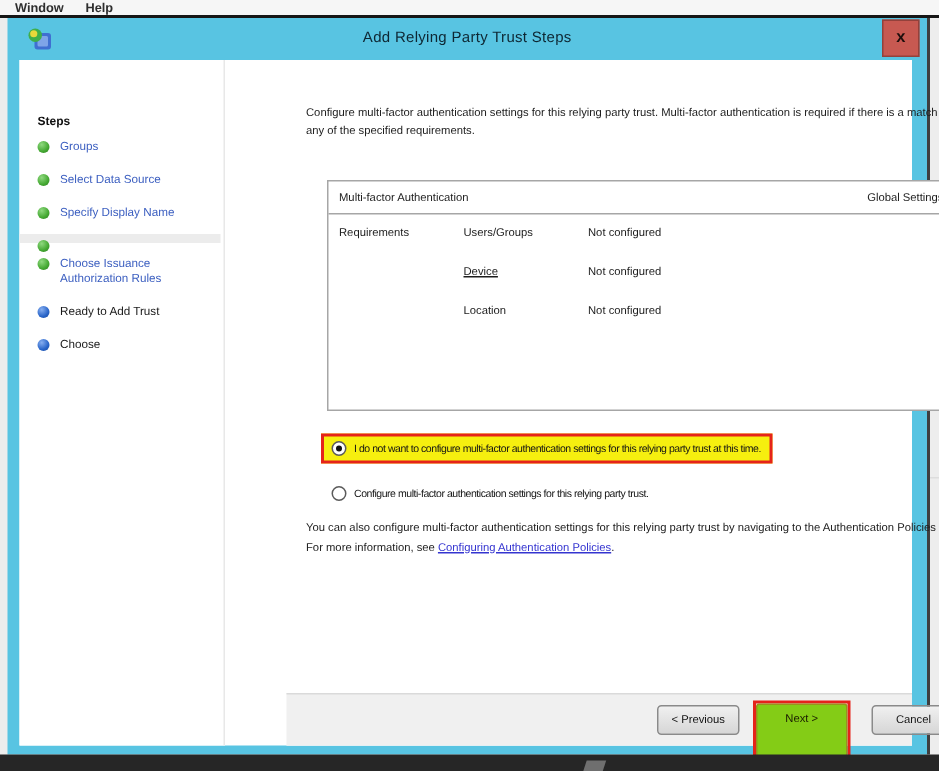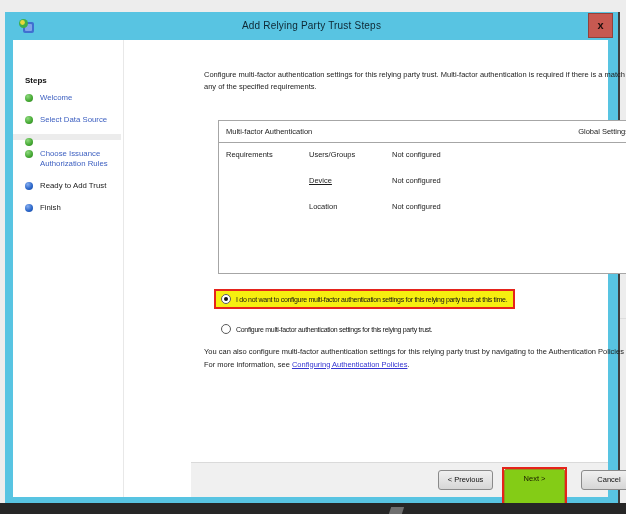--- a/index.html
+++ b/index.html
@@ -21,21 +21,21 @@
   .dialog { position:absolute; left:5px; top:12px; width:613px; height:491px; background:#58c4e2; }
   .titlebar { position:relative; height:28px; }
   .window-title { text-align:center; line-height:28px; font-size:10px; color:#0e2733; letter-spacing:.2px; }
   .wizard-icon { position:absolute; left:13px; top:6px; width:17px; height:16px; }
   .close-button { position:absolute; right:5px; top:1px; width:25px; height:25px; background:#c75951; border:1px solid #93413b;
     color:#1d0e0c; font-size:11px; font-weight:700; text-align:center; line-height:23px; cursor:pointer; }
 
   .dialog-body { position:absolute; left:8px; top:28px; right:10px; bottom:6px; background:#ffffff; }
 
   
-  .sidebar { position:absolute; left:0; top:0; bottom:0; width:111px; background:#ffffff; border-right:1px solid #e8e8e8; }
+  .sidebar { position:absolute; left:0; top:0; bottom:0; width:137px; background:#ffffff; border-right:1px solid #e8e8e8; }
   .steps-title { position:absolute; left:12px; top:36px; font-size:8px; font-weight:700; color:#111; }
   .steps-list { position:absolute; left:0; right:2px; top:50px; }
   .step { position:relative; padding:3px 2px 3px 27px; margin-bottom:6px; font-size:7.8px; line-height:10px; color:#1a1a1a; }
   .step .bullet { position:absolute; left:12px; top:4px; width:8px; height:8px; border-radius:50%; }
   .step.done .bullet { background:radial-gradient(circle at 35% 30%, #8fd97f, #44a832 60%, #2f7d22); }
   .step.pending .bullet { background:radial-gradient(circle at 35% 30%, #86aef0, #2864c8 60%, #1c4a99); }
   .step.link { color:#3c5fc0; cursor:pointer; }
   .step.current { background:#ececec; }
 
   
@@ -68,20 +68,24 @@
 
   
   .taskbar { position:absolute; left:0; bottom:0; width:626px; height:11px; background:#262626; }
   .taskbar-mark { position:absolute; left:390px; bottom:0; width:13px; height:7px; background:#8f8f8f; opacity:.7; transform:skewX(-18deg); }
 </style>
 </head>
 <body>
 
 <div class="screen">
 
+  <div class="menubar">
+    <span class="menu-item window">Window</span>
+    <span class="menu-item help">Help</span>
+  </div>
 
   <div class="win-edge-line"></div>
   <div class="right-gray">
     <div class="hline" style="top:126px"></div>
     <div class="hline" style="top:171px"></div>
     <div class="hline" style="top:216px"></div>
     <div class="hline" style="top:261px"></div>
     <div class="hline" style="top:306px"></div>
   </div>
 
@@ -99,40 +103,44 @@
       </div>
     </div>
 
     <div class="dialog-body">
 
       <div class="sidebar">
         <div class="steps-title">Steps</div>
         <div class="steps-list">
           <div class="step done link">
             <span class="bullet"></span>
-            <span>Welcome</span>
+            <span>Groups</span>
           </div>
           <div class="step done link">
             <span class="bullet"></span>
             <span>Select Data Source</span>
+          </div>
+          <div class="step done link">
+            <span class="bullet"></span>
+            <span>Specify Display Name</span>
           </div>
           <div class="step done current">
             <span class="bullet"></span>
           </div>
           <div class="step done link">
             <span class="bullet"></span>
             <span>Choose Issuance Authorization Rules</span>
           </div>
           <div class="step pending">
             <span class="bullet"></span>
             <span>Ready to Add Trust</span>
           </div>
           <div class="step pending">
             <span class="bullet"></span>
-            <span>Finish</span>
+            <span>Choose</span>
           </div>
         </div>
       </div>
 
       <div class="main">
         <div class="intro">Configure multi-factor authentication settings for this relying party trust. Multi-factor authentication is required if there is a match for any of the specified requirements.</div>
 
         <div class="groupbox">
           <div class="gb-header">
             <span>Multi-factor Authentication</span>

